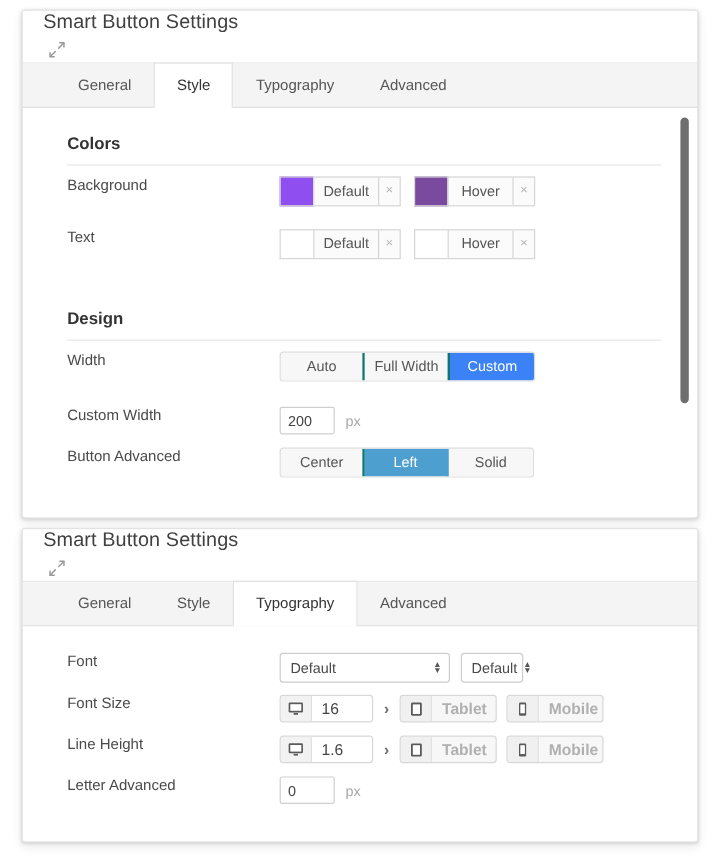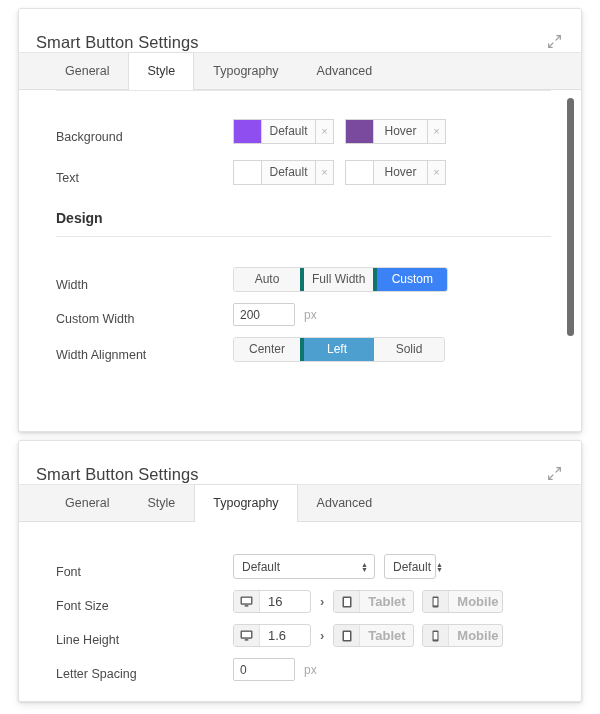--- a/index.html
+++ b/index.html
@@ -30,26 +30,27 @@
     box-sizing: border-box;
     overflow: hidden;
   }
   #panel-style { top: 8px;  height: 424px; }
   #panel-typo  { top: 440px; height: 262px; }
 
   
   .panel-header {
     height: 44px;
     display: flex;
-    align-items: flex-end;
+    align-items: flex-start;
     justify-content: space-between;
     padding: 0 16px 0 17px;
     border-bottom: 1px solid #e6e6e6;
     background: #ffffff;
     box-sizing: border-box;
+    flex-direction: column;
   }
   .panel-title {
     font-size: 16.5px;
     font-weight: 400;
     color: #404040;
     letter-spacing: 0.1px;
     white-space: nowrap;
   }
   .expand-btn {
     width: 22px; height: 22px;
@@ -127,21 +128,21 @@
   }
   .section-rule {
     height: 1px;
     background: #e6e6e6;
     margin: 0 2px 0 17px;
   }
 
   
   .row {
     display: flex;
-    align-items: flex-end;
+    align-items: flex-start;
     min-height: 39px;
     padding-left: 17px;
   }
   .row-label {
     width: 177px;
     flex: 0 0 177px;
     font-size: 12.5px;
     color: #4a4a4a;
   }
   .row-control {
@@ -199,36 +200,36 @@
     border: 1px solid #dcdcdc;
   }
   .seg-item {
     min-width: 70px;
     height: 23px;
     line-height: 23px;
     text-align: center;
     font-size: 12px;
     color: #555555;
     background: #f7f7f7;
-    border-right: 4px solid #0f766e;
+    border-right: 2px solid #0f766e;
     box-sizing: border-box;
     padding: 0 8px;
     cursor: pointer;
     white-space: nowrap;
   }
   .seg-item:last-child { border-right: none; }
   .seg-item.active {
     background: #4d9fd0;
     color: #ffffff;
     border-right-color: #4d9fd0;
   }
 
   
   .num-input {
-    width: 62px;
+    width: 46px;
     height: 23px;
     border: 1px solid #cfcfcf;
     border-radius: 2px;
     box-sizing: border-box;
     font-family: "Liberation Sans", sans-serif;
     font-size: 12px;
     color: #444444;
     padding: 0 6px;
     background: #ffffff;
     outline: none;
@@ -332,20 +333,21 @@
   <div class="tabbar">
     <div class="tab">General</div>
     <div class="tab active">Style</div>
     <div class="tab">Typography</div>
     <div class="tab">Advanced</div>
   </div>
 
   <div class="panel-body">
     <div class="body-inner">
 
+      <div class="section-title">Colors</div>
       <div class="section-rule"></div>
 
       <div class="row" style="min-height:44px;padding-top:9px;">
         <div class="row-label">Background</div>
         <div class="row-control">
           <div class="color-group">
             <div class="color-swatch" id="bg-default-swatch" style="background: rgb(142, 78, 240);"></div>
             <div class="color-name">Default</div>
             <div class="color-clear">×</div>
           </div>
@@ -389,21 +391,21 @@
 
       <div class="row" style="min-height:34px;">
         <div class="row-label">Custom Width</div>
         <div class="row-control">
           <input class="num-input" type="text" value="200" style="">
           <span class="unit">px</span>
         </div>
       </div>
 
       <div class="row" style="min-height:36px;">
-        <div class="row-label">Width Alignment</div>
+        <div class="row-label">Button Advanced</div>
         <div class="row-control">
           <div class="seg">
             <div class="seg-item">Center</div>
             <div class="seg-item active" style="background: rgb(77, 159, 208); border-right-color: rgb(77, 159, 208);">Left</div>
             <div class="seg-item">Solid</div>
           </div>
         </div>
       </div>
 
 
@@ -530,21 +532,21 @@
                     <rect x="1.6" y="2" width="3.8" height="7.4" fill="#ffffff"></rect>
                   </svg>
               </span>
               <span class="dev-value placeholder">Mobile</span>
             </div>
           </div>
         </div>
       </div>
 
       <div class="row" style="min-height:34px;">
-        <div class="row-label">Letter Spacing</div>
+        <div class="row-label">Letter Advanced</div>
         <div class="row-control">
           <input class="num-input" type="text" value="0" style="">
           <span class="unit">px</span>
         </div>
       </div>
 
     </div>
   </div>
 </div>
 

